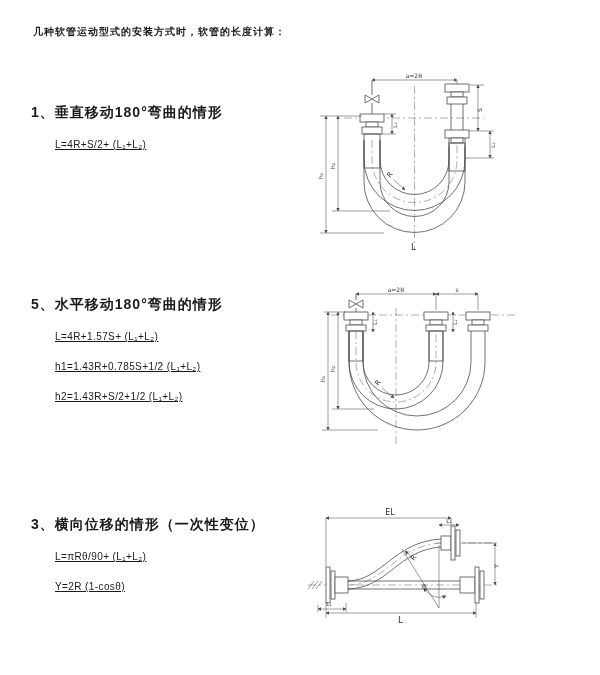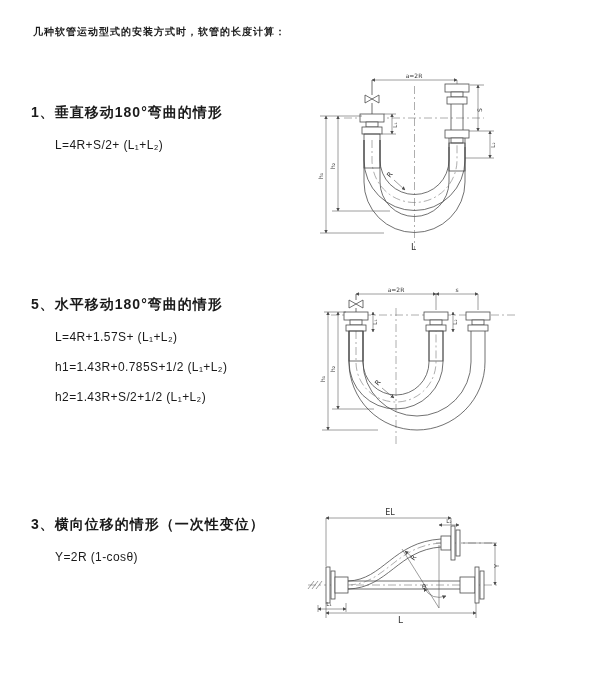--- a/index.html
+++ b/index.html
@@ -8,21 +8,21 @@
     font-family:"Liberation Sans","DejaVu Sans",sans-serif;color:#1a1a1a;
     overflow:hidden;
   }
   .title{
     position:absolute;left:33px;top:25px;font-size:10px;font-weight:bold;
     letter-spacing:1px;white-space:nowrap;
   }
   .sec{position:absolute;left:31px;width:280px;}
   .sec-heading{font-size:14px;font-weight:bold;letter-spacing:1px;white-space:nowrap;}
   .formulas{margin-left:24px;margin-top:8px;}
-  .formula{font-size:12px;line-height:30px;letter-spacing:0.4px;white-space:nowrap;}
+  .formula{font-size:10px;line-height:30px;letter-spacing:0.4px;white-space:nowrap;text-decoration:underline;}
   .diag{position:absolute;}
   svg text{font-family:"DejaVu Sans","Liberation Sans",sans-serif;fill:#333;stroke:none;}
   .ln{stroke:#4d4d4d;stroke-width:0.8;fill:none;}
   .thin{stroke:#4d4d4d;stroke-width:0.55;fill:none;}
   .cl{stroke:#6a6a6a;stroke-width:0.55;fill:none;stroke-dasharray:8 3 2 3;}
   .fit{stroke:#4d4d4d;stroke-width:0.8;fill:#ffffff;}
 </style>
 </head>
 <body>
 
@@ -40,20 +40,21 @@
   <div class="formulas">
     <div class="formula">L=4R+1.57S+ (L₁+L₂)</div>
     <div class="formula">h1=1.43R+0.785S+1/2 (L₁+L₂)</div>
     <div class="formula">h2=1.43R+S/2+1/2 (L₁+L₂)</div>
   </div>
 </section>
 
 <section class="sec" style="top:516px">
   <div class="sec-heading">3、横向位移的情形（一次性变位）</div>
   <div class="formulas">
+    <div class="formula">L=πRθ/90+ (L₁+L₂)</div>
     <div class="formula">Y=2R (1-cosθ)</div>
   </div>
 </section>
 
 <svg class="diag" style="left:312px;top:70px" width="230" height="188" viewBox="0 0 230 188">
   <defs>
     <marker id="ar1" viewBox="0 0 10 10" refX="9" refY="5" markerWidth="7" markerHeight="7" orient="auto-start-reverse">
       <path d="M0,0 L10,5 L0,10 z" fill="#4d4d4d"></path>
     </marker>
     <pattern id="br1" width="3.5" height="3.5" patternUnits="userSpaceOnUse">

